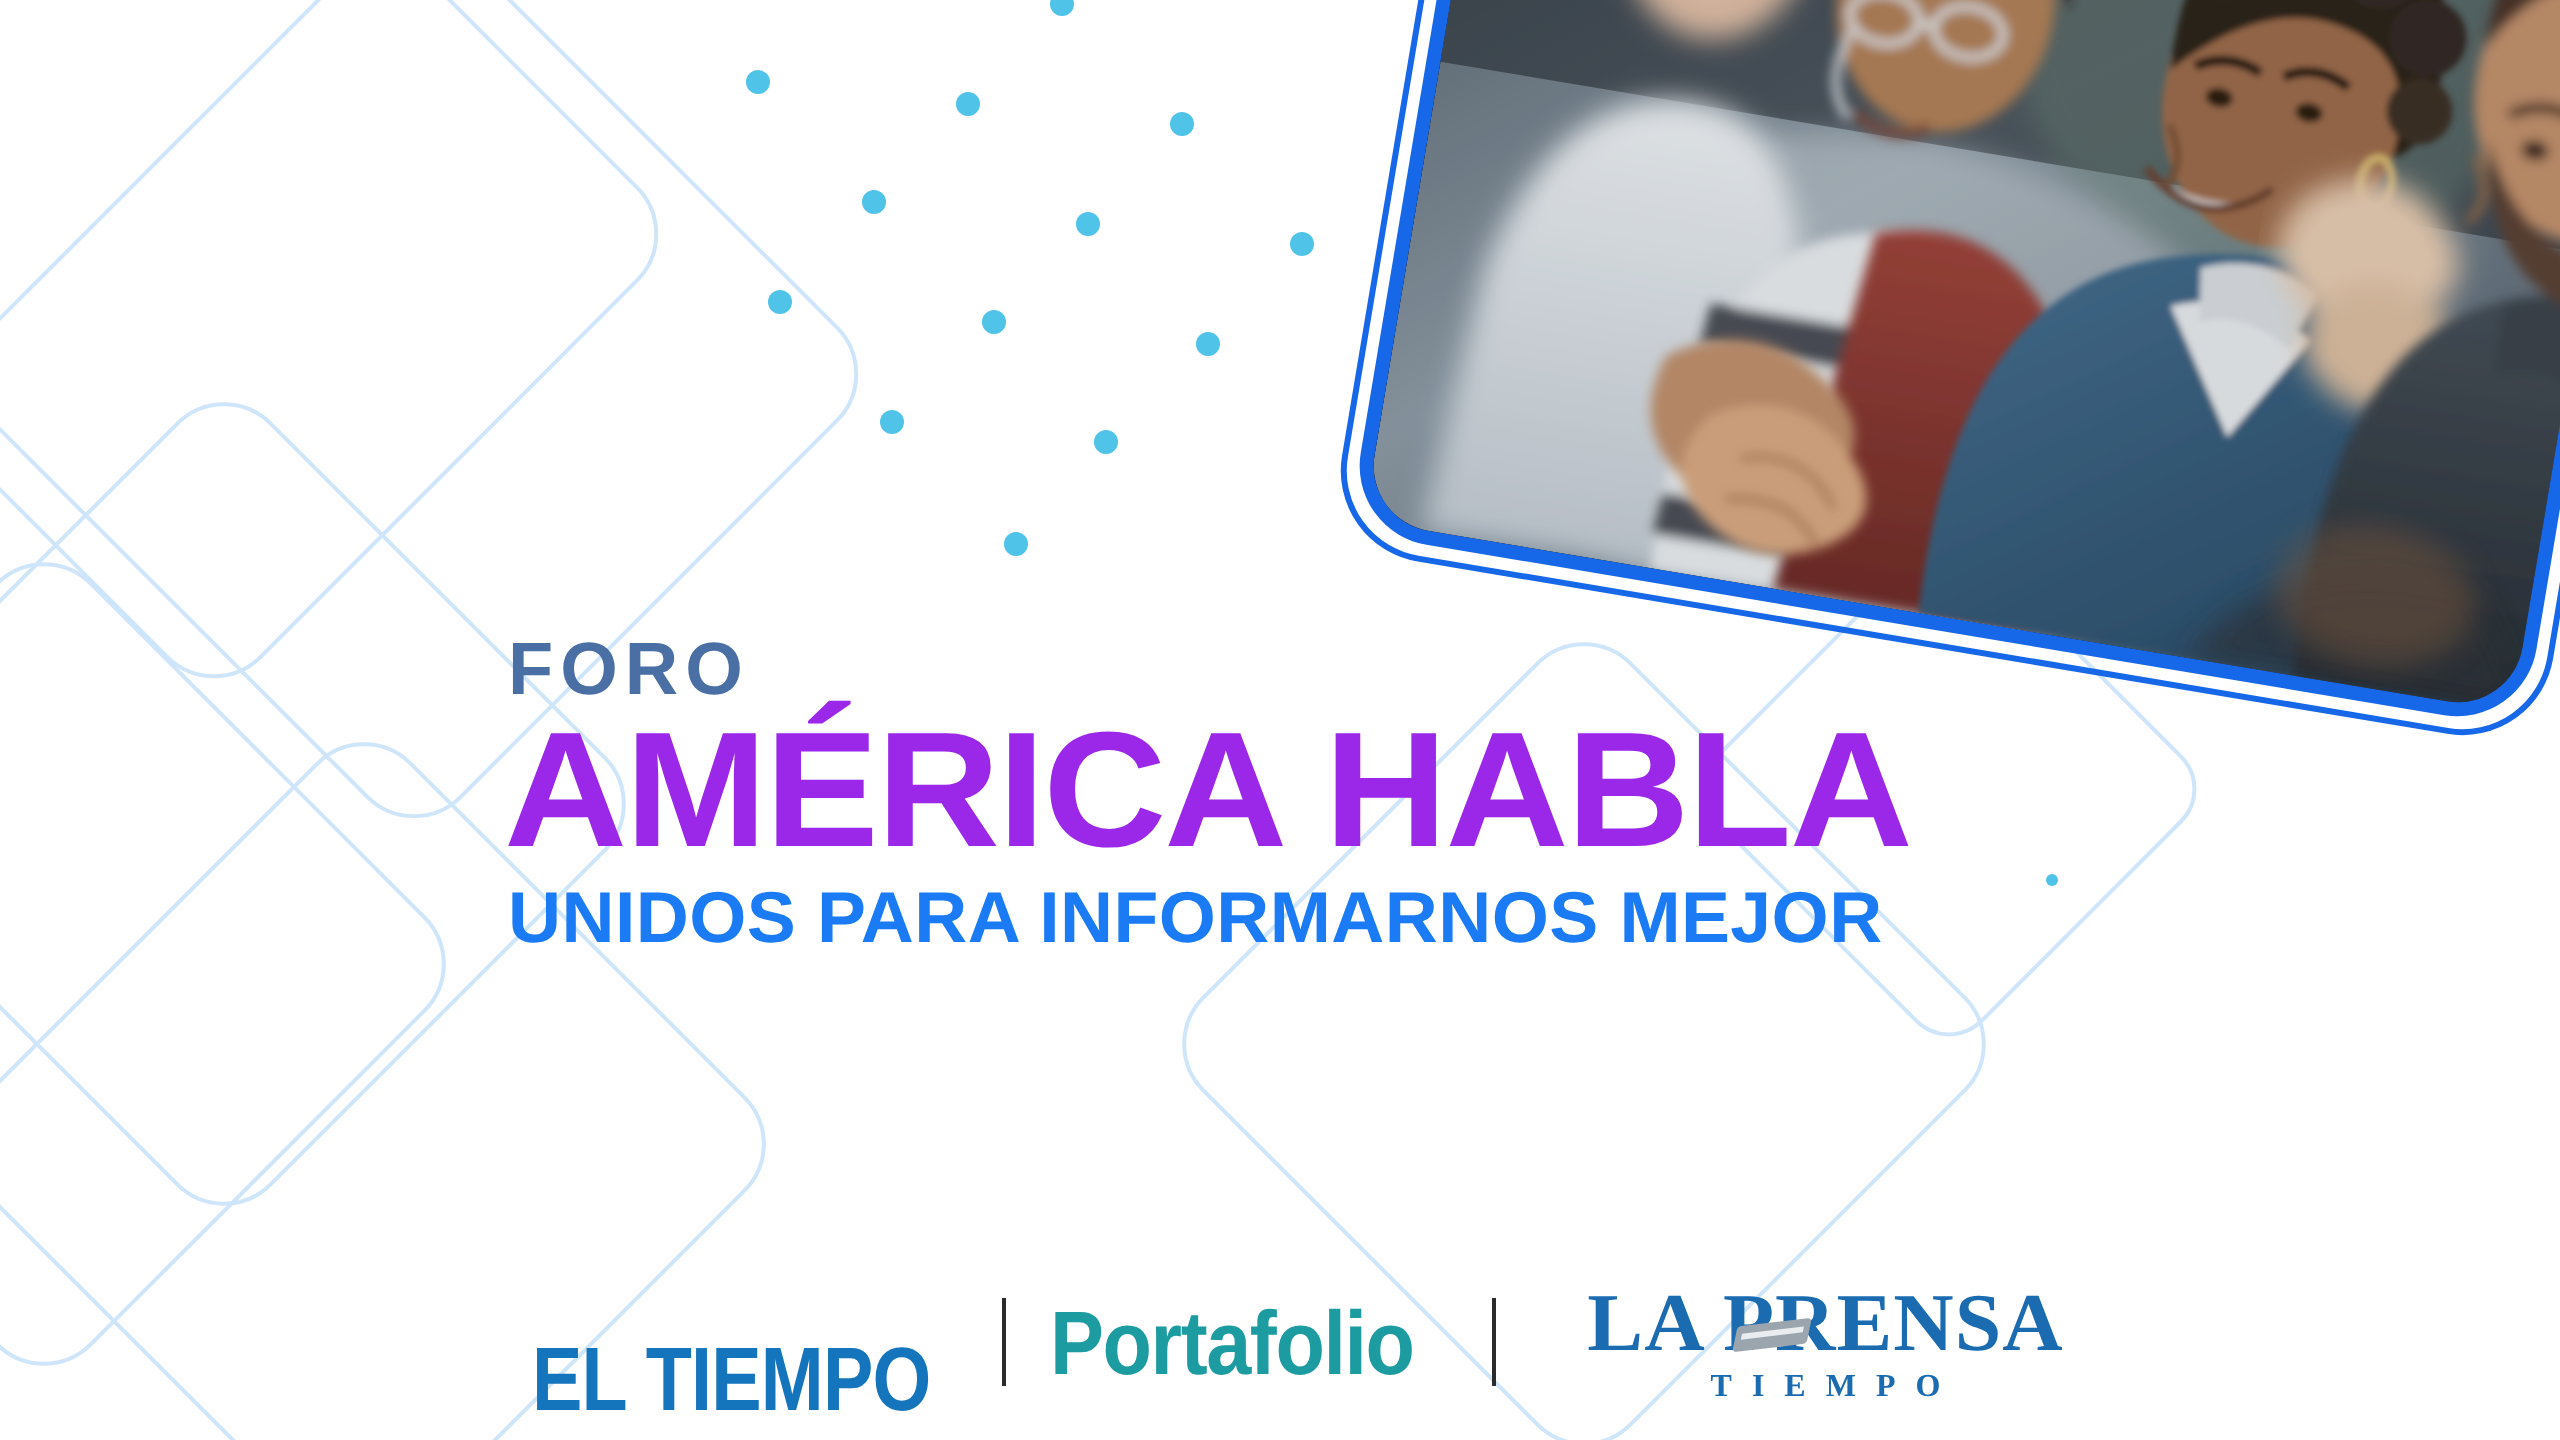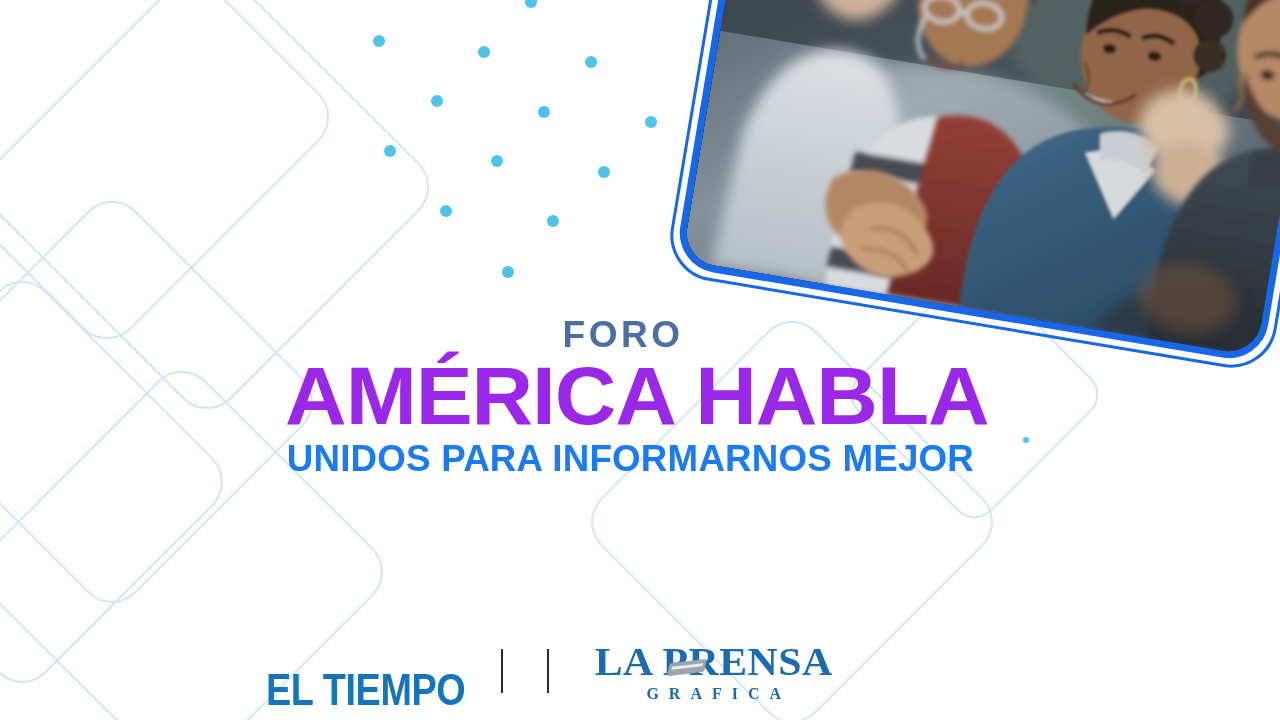--- a/index.html
+++ b/index.html
@@ -2,21 +2,21 @@
 <html><head>
 <meta charset="utf-8">
 <style>
   html,body{margin:0;padding:0;}
   body{
     width:1280px;height:720px;overflow:hidden;
     background:#ffffff;
     font-family:"Liberation Sans", sans-serif;
     position:relative;
   }
-  #stage{position:absolute;inset:0;width:1280px;height:720px;overflow:hidden;background:#fff;text-align:center;}
+  #stage{position:absolute;inset:0;width:1280px;height:720px;overflow:hidden;background:#fff;}
 
   
   .diamond{
     position:absolute;border:2px solid #CFE6FA;border-radius:34px;
     transform:rotate(45deg);background:transparent;pointer-events:none;
   }
   .d1{left:-60px;top:-50px;width:330px;height:330px;}
   .d2{left:40px;top:20px;width:330px;height:330px;}
   .d3{left:-130px;top:330px;width:300px;height:300px;}
   .d4{left:30px;top:420px;width:300px;height:300px;}
@@ -259,21 +259,24 @@
     <div id="foro">FORO</div>
     <div id="headline">AMÉRICA HABLA</div>
     <div id="subheadline">UNIDOS PARA INFORMARNOS MEJOR</div>
   </div>
 
   <div id="logo-row">
     <div id="eltiempo-box">
       <div id="logo-eltiempo">EL TIEMPO</div>
     </div>
     <div class="logo-sep"></div>
+    <div id="portafolio-box">
+      <div id="logo-portafolio">Portafolio</div>
+    </div>
     <div class="logo-sep"></div>
     <div id="logo-prensa">
       <div id="prensa-top">LA PRENSA</div>
       <div id="prensa-mark"></div>
-      <div id="prensa-bottom">GRAFICA</div>
+      <div id="prensa-bottom">TIEMPO</div>
     </div>
   </div>
 
 </div>
 
 </body></html>

